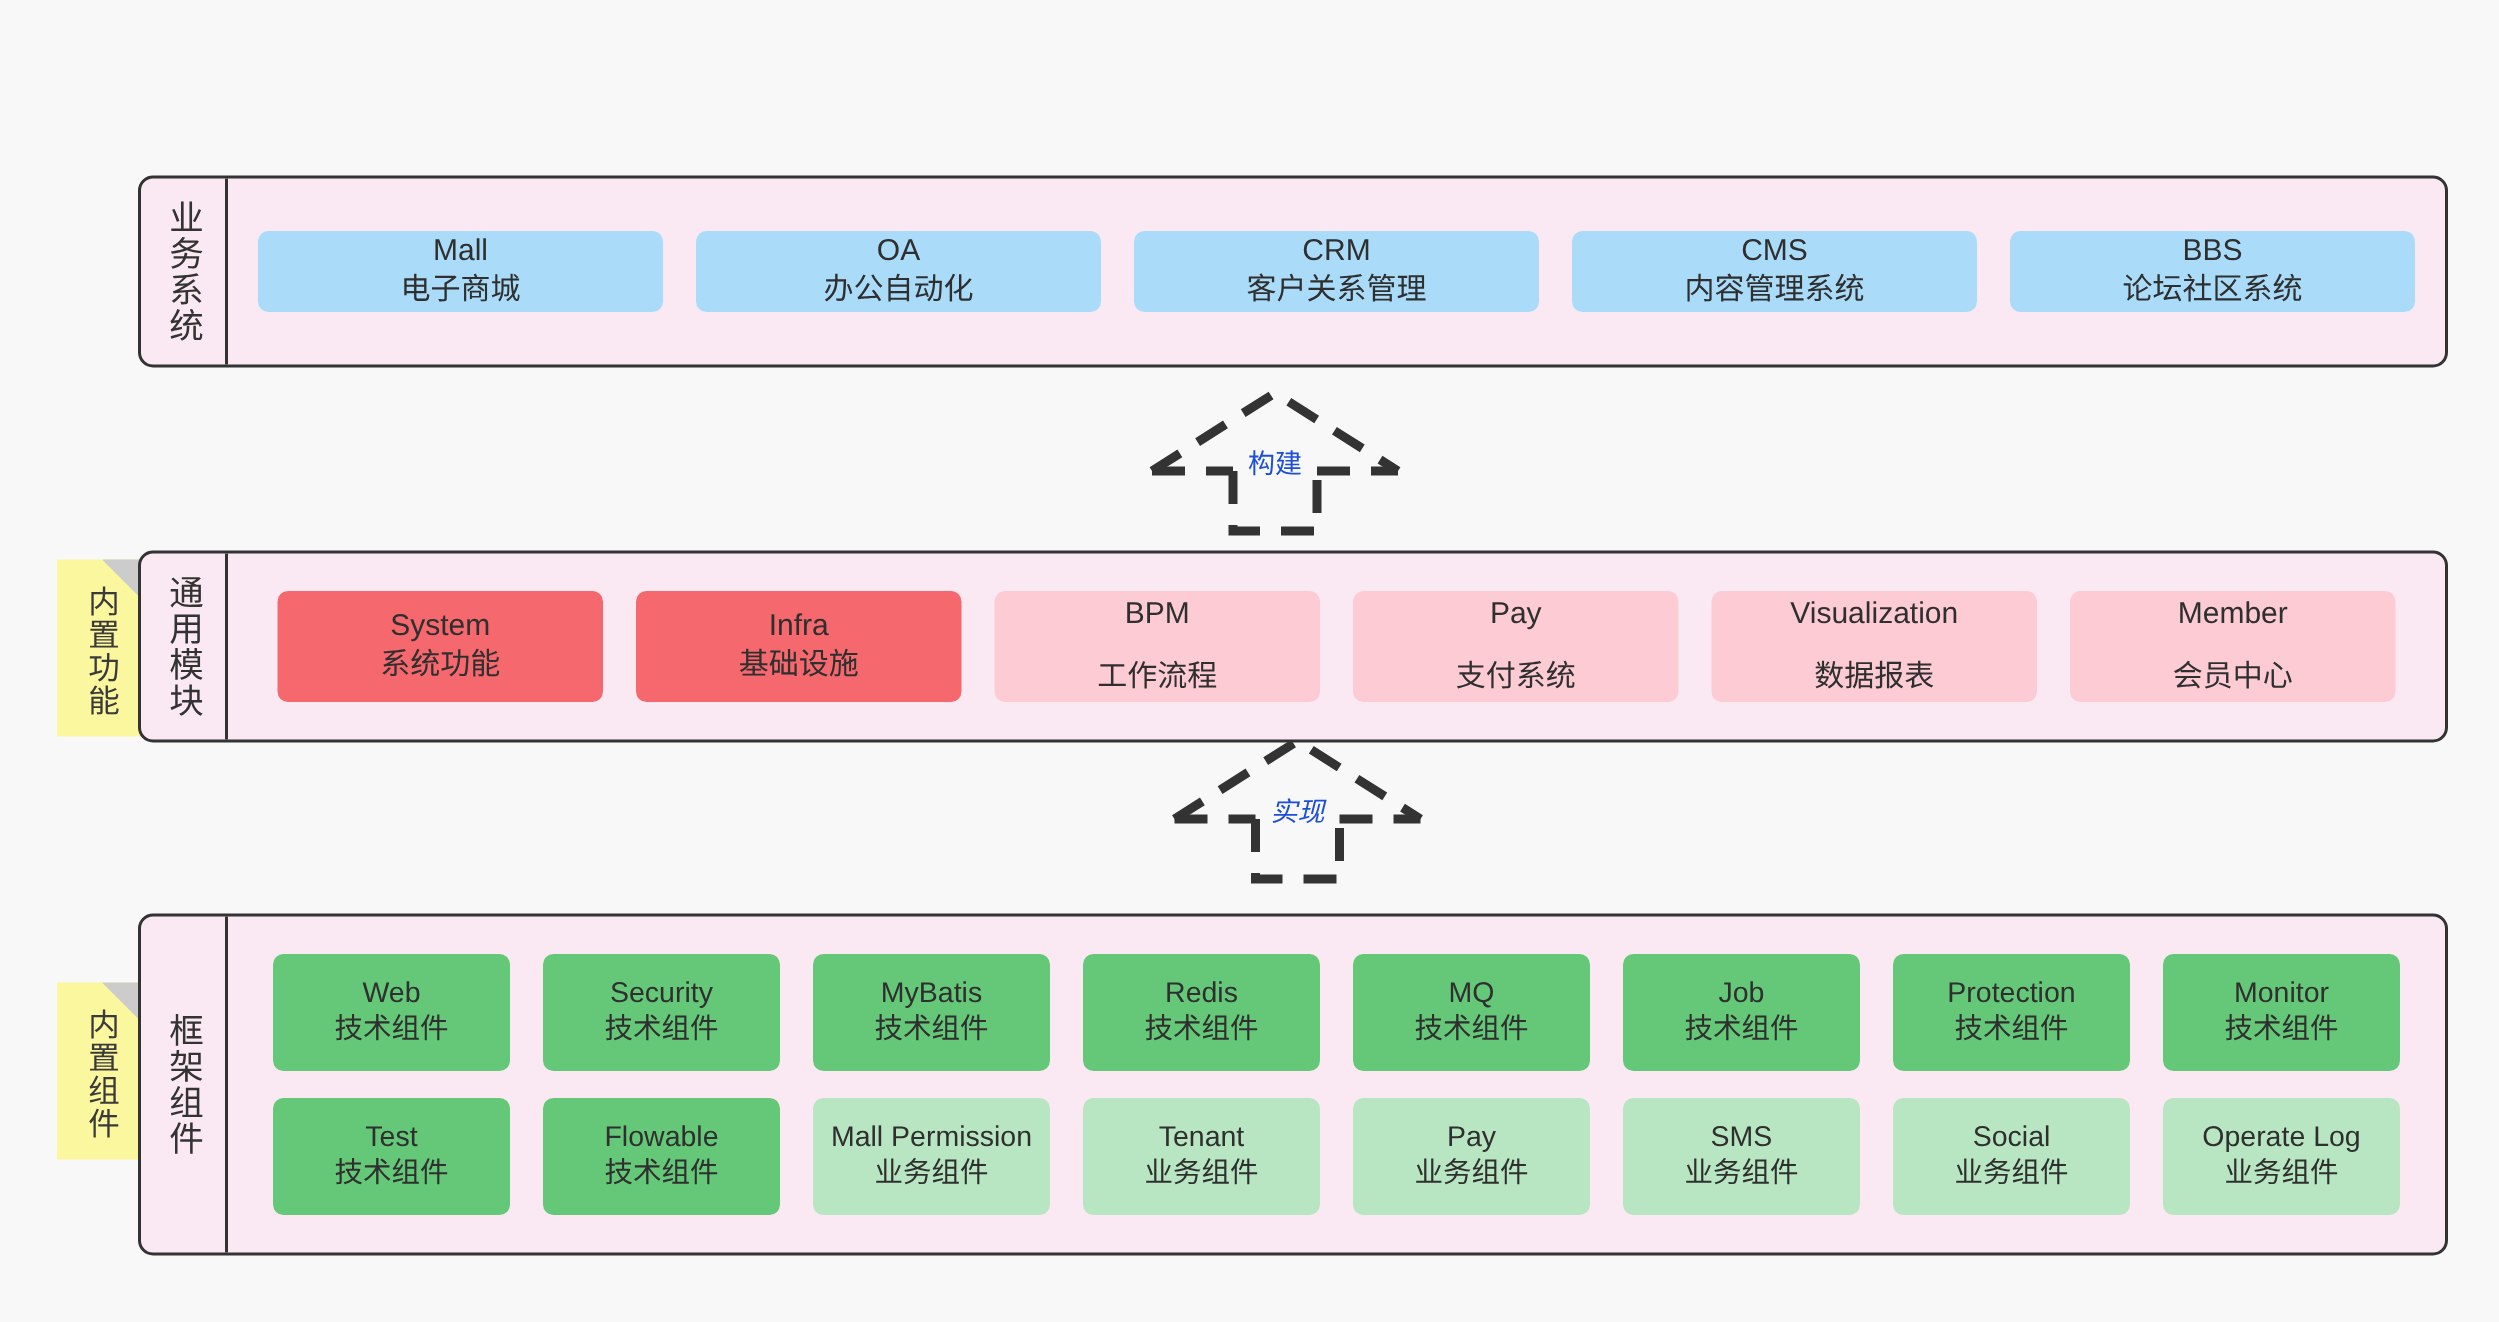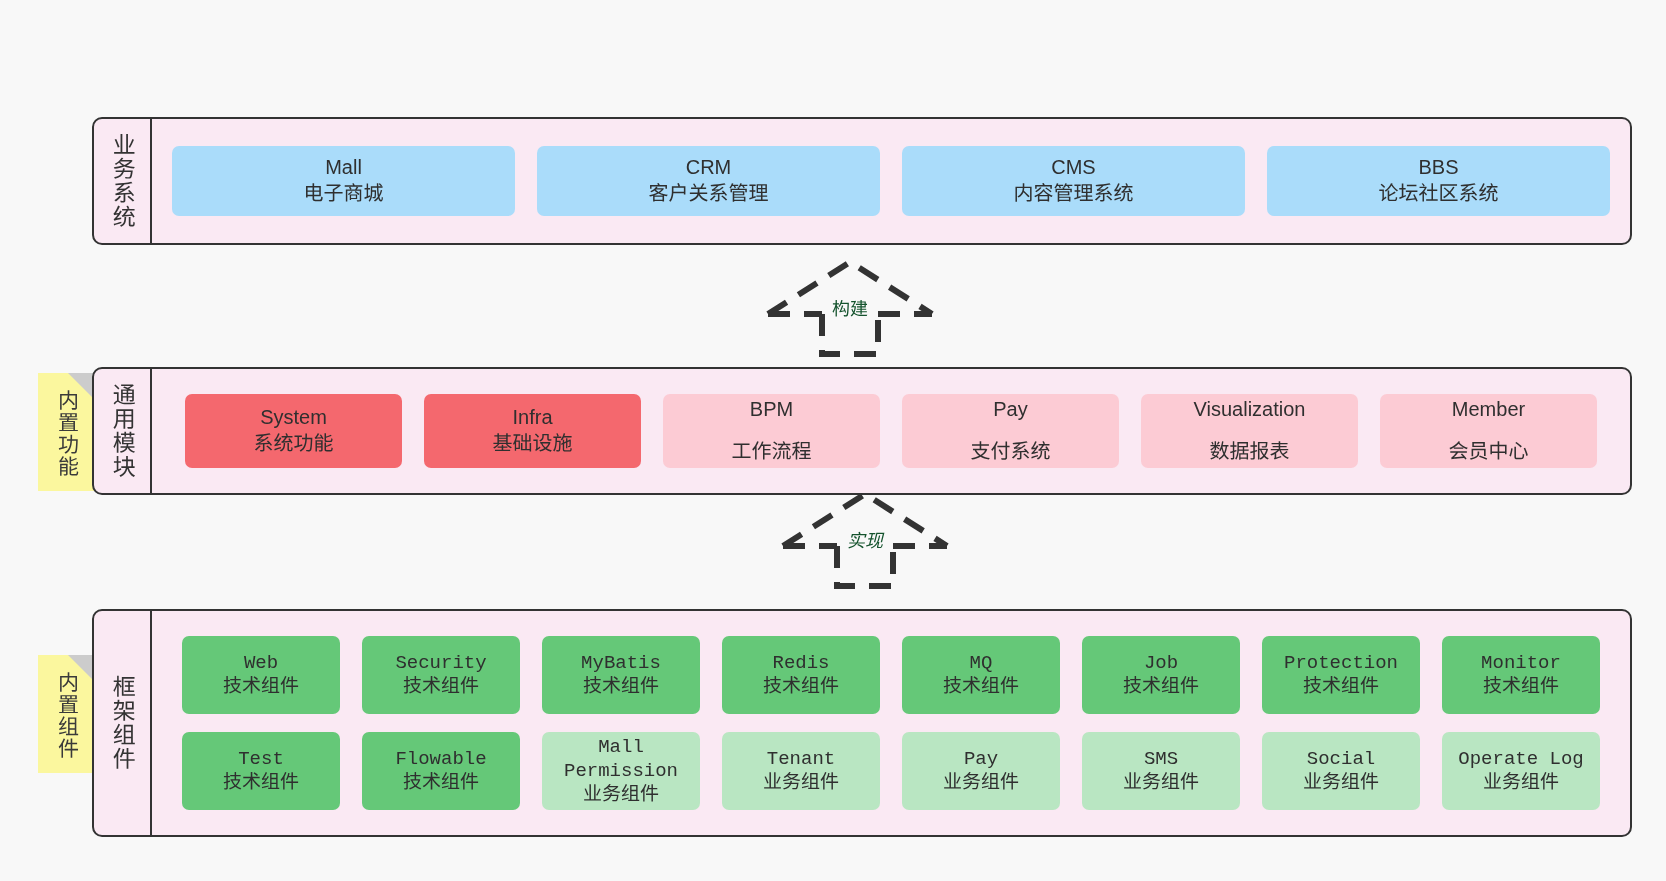--- a/index.html
+++ b/index.html
@@ -97,28 +97,28 @@
 
   .card.blue   { background: #aadcfa; }
   .card.red    { background: #f4686e; }
   .card.pink   { background: #fccbd4; gap: 16px; }
   .card.green  { background: #65c878; }
   .card.lgreen { background: #b9e6c2; }
 
   
   #panel-business { left: 92px;  top: 117px; width: 1540px; height: 128px; }
   #panel-business .layer-body { padding: 0 20px; }
-  #panel-business .card { height: 70px; }
+  #panel-business .card { height: 54px; }
 
   #panel-common   { left: 92px;  top: 367px; width: 1540px; height: 128px; }
   #panel-common .layer-body { padding: 0 33px; }
   #panel-common .card { height: 74px; }
 
   #panel-framework { left: 92px; top: 609px; width: 1540px; height: 228px; }
-  #panel-framework .layer-body { padding: 0 30px; gap: 18px; font-family: Liberation Mono, monospace; }
+  #panel-framework .layer-body { padding: 0 30px; gap: 18px; }
   #panel-framework .card { height: 78px; }
 
   
   .note {
     position: absolute;
     box-sizing: border-box;
     background: #fbf79e;
     display: flex;
     align-items: center;
     justify-content: center;
@@ -150,38 +150,42 @@
     height: 100px;
   }
   .gen-arrow svg { display: block; }
   .gen-arrow .arrow-label {
     position: absolute;
     left: 0;
     right: 0;
     top: 36px;
     text-align: center;
     font-size: 18px;
-    color: #14532d;
+    color: #1d4ed8;
     pointer-events: none;
   }
   #arrow-build   { left: 760px; top: 258px; }
   #arrow-realize { left: 775px; top: 490px; font-style: italic; }
 </style>
 </head>
 <body>
 
 <div id="stage">
 
   <div class="layer-panel" id="panel-business">
     <div class="layer-title">业务系统</div>
     <div class="layer-body">
       <div class="row">
         <div class="card blue">
           <span class="en">Mall</span>
           <span class="cn">电子商城</span>
+        </div>
+        <div class="card blue">
+          <span class="en">OA</span>
+          <span class="cn">办公自动化</span>
         </div>
         <div class="card blue">
           <span class="en">CRM</span>
           <span class="cn">客户关系管理</span>
         </div>
         <div class="card blue">
           <span class="en">CMS</span>
           <span class="cn">内容管理系统</span>
         </div>
         <div class="card blue">

